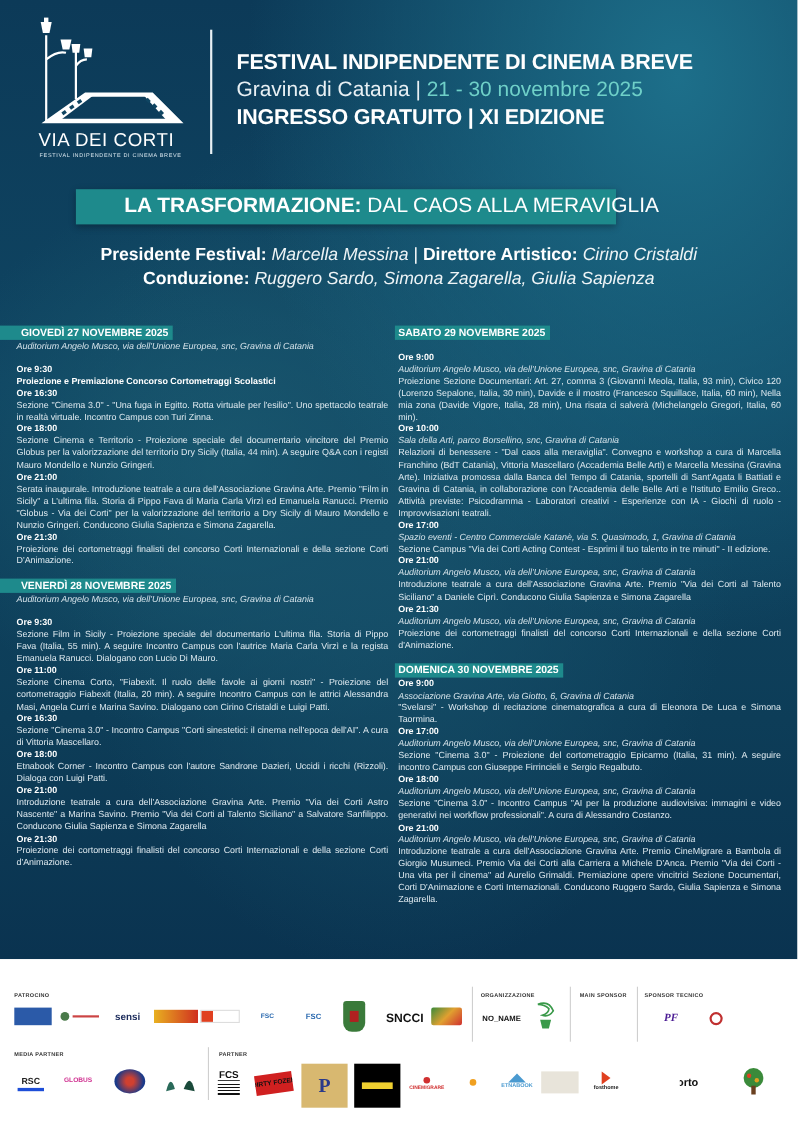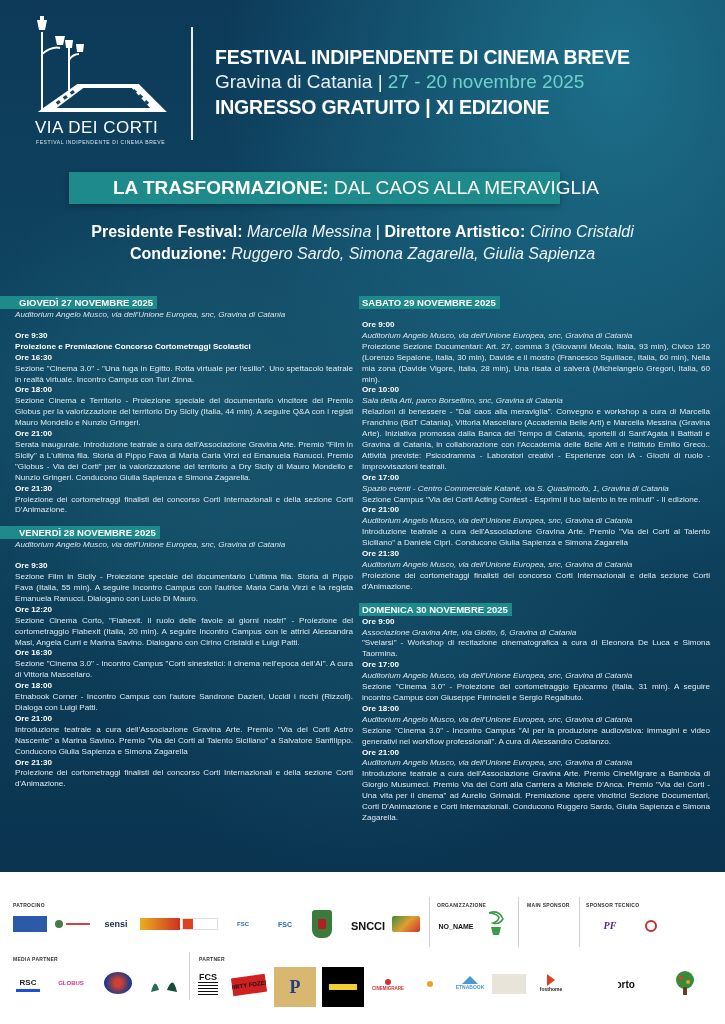--- a/index.html
+++ b/index.html
@@ -102,21 +102,21 @@
       </g>
     </svg>
     <div class="logo-title">VIA DEI CORTI</div>
     <div class="logo-sub">FESTIVAL INDIPENDENTE DI CINEMA BREVE</div>
   </div>
 
   <div class="v-divider"></div>
 
   <div class="head-line1">FESTIVAL INDIPENDENTE DI CINEMA BREVE</div>
   <div class="head-line2">
-    <span>Gravina di Catania | </span><span class="accent">27 - 20 novembre 2025</span>
+    <span>Gravina di Catania | </span><span class="accent">21 - 30 novembre 2025</span>
   </div>
   <div class="head-line3">INGRESSO GRATUITO | XI EDIZIONE</div>
 
   <div class="theme-bar">
     <b>LA TRASFORMAZIONE:</b><span> DAL CAOS ALLA MERAVIGLIA</span>
   </div>
 
   <div class="credits credits1">
     <b>Presidente Festival:</b><i> Marcella Messina </i><span>| </span><b>Direttore Artistico:</b><i> Cirino Cristaldi</i>
   </div>
@@ -140,21 +140,21 @@
       <div class="time">Ore 21:30</div>
       <div class="event">Proiezione dei cortometraggi finalisti del concorso Corti Internazionali e della sezione Corti D'Animazione.</div>
     </div>
     <div class="section-gap"></div>
     <div class="day-head">VENERDÌ 28 NOVEMBRE 2025</div>
     <div class="venue">Auditorium Angelo Musco, via dell'Unione Europea, snc, Gravina di Catania</div>
     <div class="gap"></div>
     <div>
       <div class="time">Ore 9:30</div>
       <div class="event">Sezione Film in Sicily - Proiezione speciale del documentario L'ultima fila. Storia di Pippo Fava (Italia, 55 min). A seguire Incontro Campus con l'autrice Maria Carla Virzì e la regista Emanuela Ranucci. Dialogano con Lucio Di Mauro.</div>
-      <div class="time">Ore 12:20</div>
+      <div class="time">Ore 11:00</div>
       <div class="event">Sezione Cinema Corto, "Fiabexit. Il ruolo delle favole ai giorni nostri" - Proiezione del cortometraggio Fiabexit (Italia, 20 min). A seguire Incontro Campus con le attrici Alessandra Masi, Angela Curri e Marina Savino. Dialogano con Cirino Cristaldi e Luigi Patti.</div>
       <div class="time">Ore 16:30</div>
       <div class="event">Sezione "Cinema 3.0" - Incontro Campus "Corti sinestetici: il cinema nell'epoca dell'AI". A cura di Vittoria Mascellaro.</div>
       <div class="time">Ore 18:00</div>
       <div class="event">Etnabook Corner - Incontro Campus con l'autore Sandrone Dazieri, Uccidi i ricchi (Rizzoli). Dialoga con Luigi Patti.</div>
       <div class="time">Ore 21:00</div>
       <div class="event">Introduzione teatrale a cura dell'Associazione Gravina Arte. Premio "Via dei Corti Astro Nascente" a Marina Savino. Premio "Via dei Corti al Talento Siciliano" a Salvatore Sanfilippo. Conducono Giulia Sapienza e Simona Zagarella</div>
       <div class="time">Ore 21:30</div>
       <div class="event">Proiezione dei cortometraggi finalisti del concorso Corti Internazionali e della sezione Corti d'Animazione.</div>
     </div>

